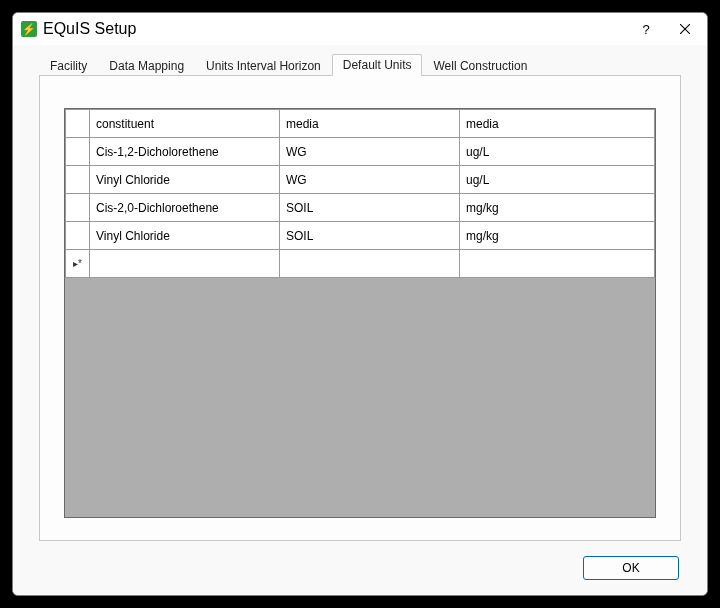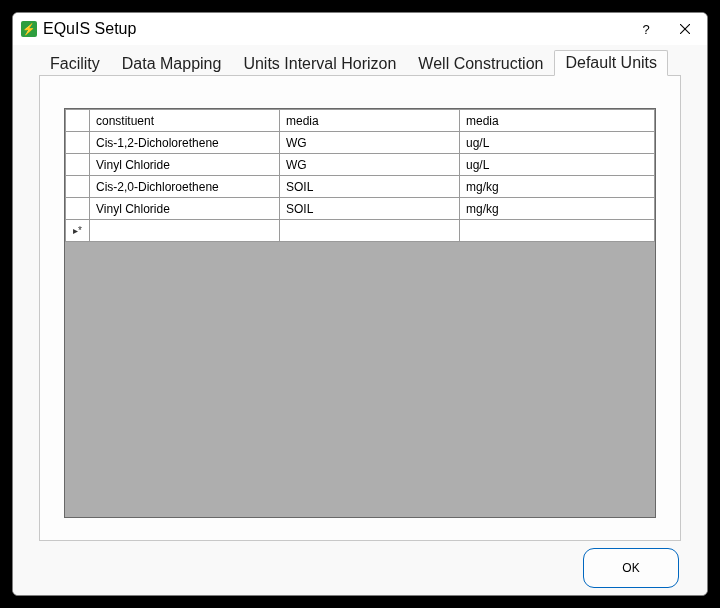--- a/index.html
+++ b/index.html
@@ -66,21 +66,21 @@
     background: #f9f9f9;
   }
   .tabs-row {
     display: flex;
     align-items: flex-end;
     height: 22px;
     position: relative;
   }
   .tab {
     padding: 3px 10px 3px 10px;
-    font-size: 16px;
+    font-size: 12px;
     color: #222;
     border: 1px solid transparent;
     border-bottom: none;
     position: relative;
     top: 1px;
     background: transparent;
   }
   .tab.active {
     background: #fdfdfd;
     border: 1px solid #c8c8c8;
@@ -105,21 +105,21 @@
     border-collapse: collapse;
     width: 100%;
     background: #fff;
     table-layout: fixed;
   }
   th, td {
     border: 1px solid #9a9a9a;
     padding: 3px 6px;
     text-align: left;
     font-weight: normal;
-    height: 22px;
+    height: 28px;
     font-size: 12px;
     overflow: hidden;
     white-space: nowrap;
   }
   th { background: #fff; }
   .rowhdr {
     width: 24px;
     background: #fff;
     text-align: center;
     font-size: 10px;
@@ -134,24 +134,24 @@
     height: 54px;
     display: flex;
     align-items: center;
     justify-content: flex-end;
     gap: 18px;
     padding: 0 28px 0 0;
     background: #f9f9f9;
   }
   .btn {
     min-width: 96px;
-    height: 40px;
+    height: 24px;
     border: 1px solid #8a8a8a;
     background: #fdfdfd;
-    border-radius: 11px;
+    border-radius: 3px;
     font-size: 12px;
     display: inline-flex;
     align-items: center;
     justify-content: center;
     cursor: default;
   }
   .btn.primary {
     border: 1px solid #0067c0;
     color: #000;
   }
@@ -170,22 +170,22 @@
         <line x1="10" y1="0" x2="0" y2="10" stroke="#000" stroke-width="1.1"></line>
       </svg>
     </span>
   </div>
 
   <div class="client">
     <div class="tabs-row">
       <div class="tab"><span>Facility</span></div>
       <div class="tab"><span>Data Mapping</span></div>
       <div class="tab"><span>Units Interval Horizon</span></div>
+      <div class="tab active"><span>Default Units</span></div>
       <div class="tab"><span>Well Construction</span></div>
-      <div class="tab active"><span>Default Units</span></div>
     </div>
 
     <div class="tab-panel">
       <div class="grid-wrap">
         <table>
           <colgroup>
             <col class="c-row">
               <col class="c1">
               <col class="c2">
               <col class="c3">

